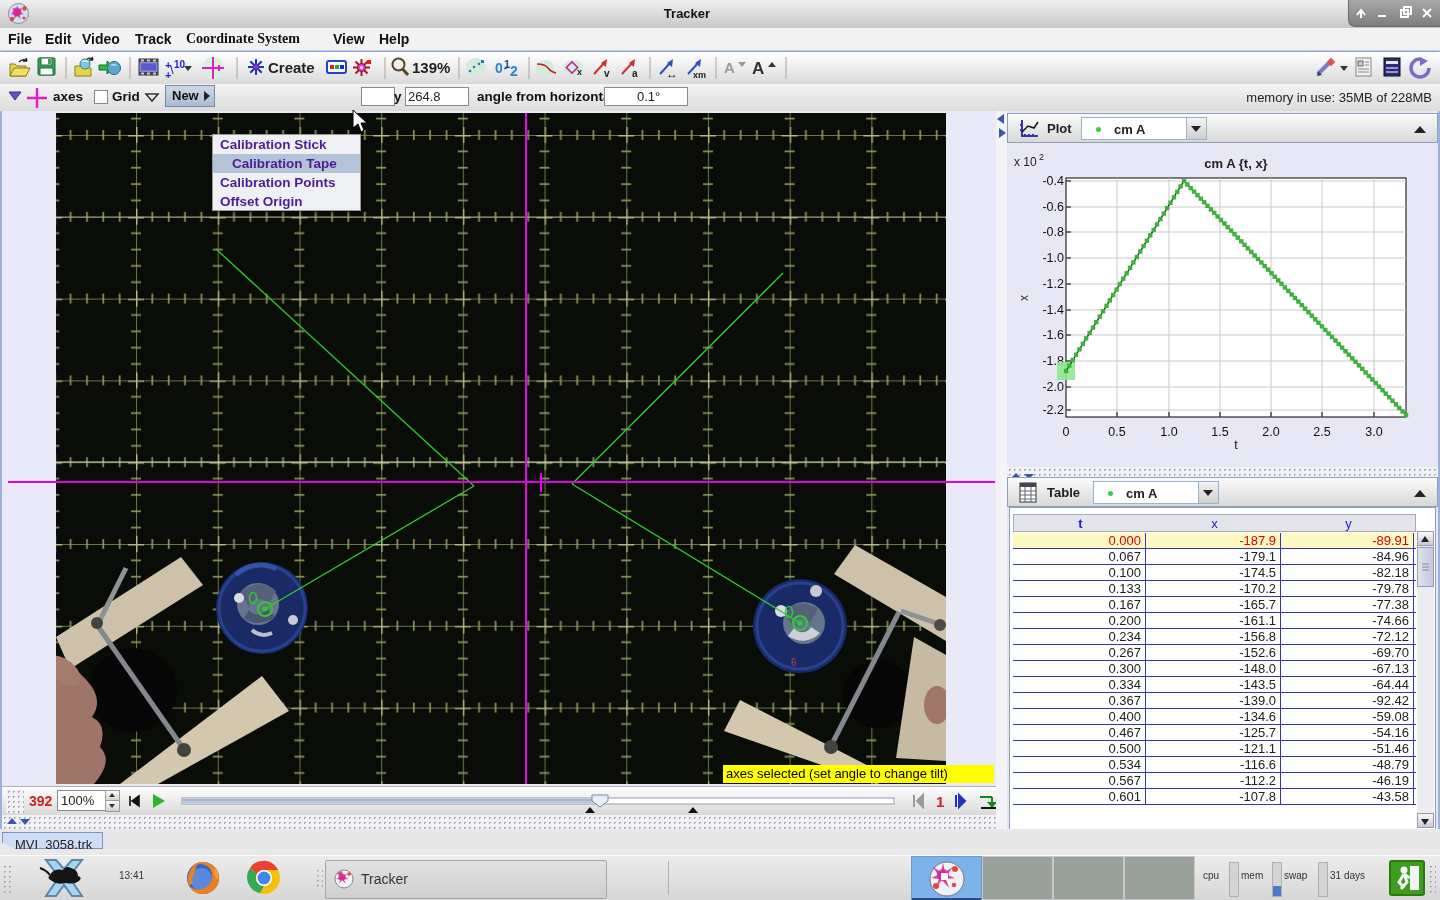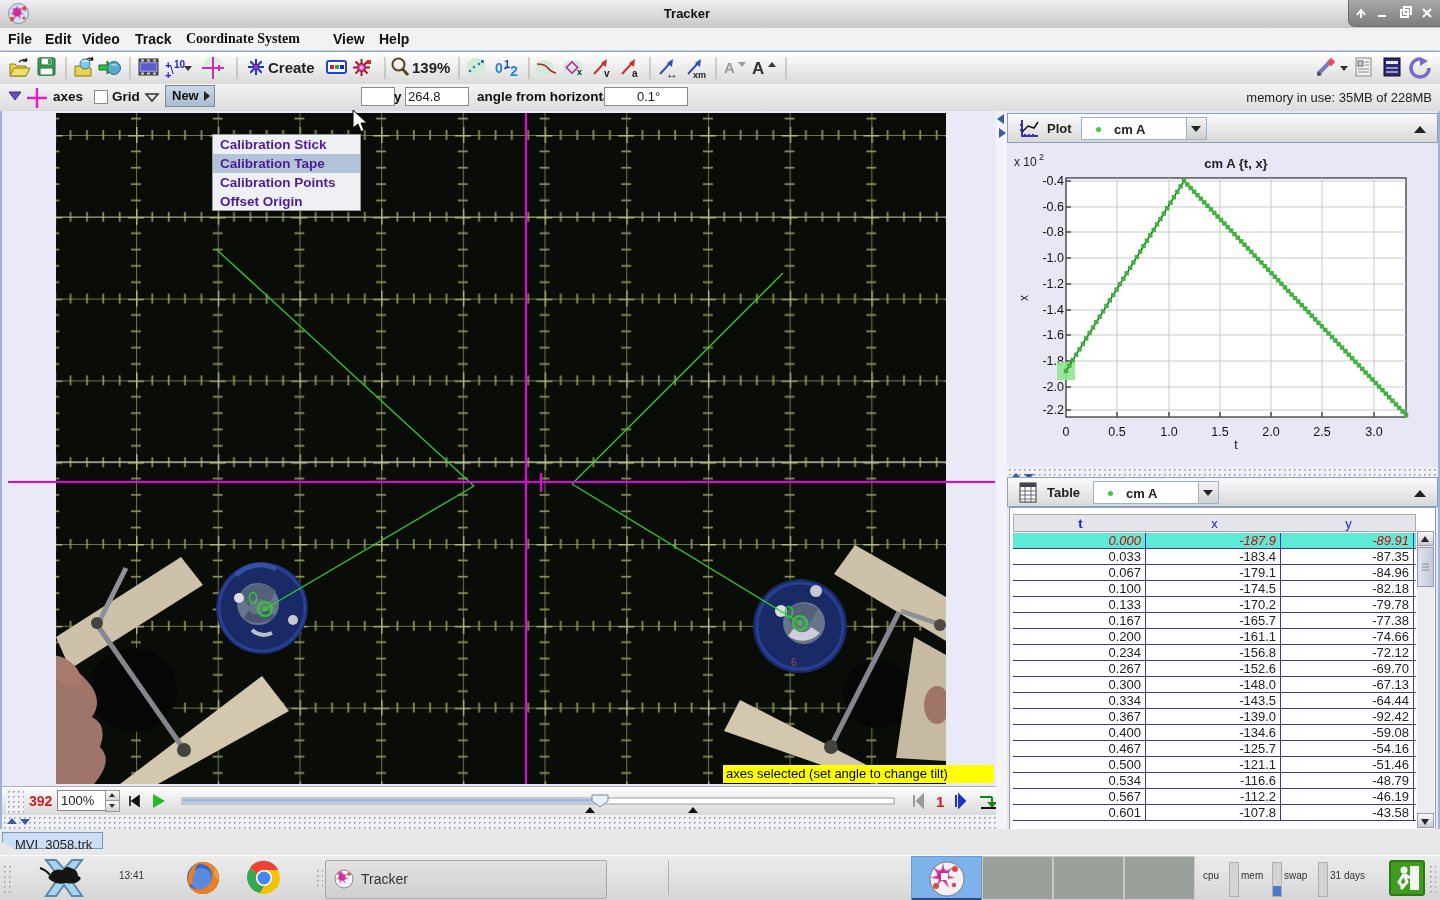--- a/index.html
+++ b/index.html
@@ -39,21 +39,21 @@
 #tab span{position:absolute;left:12px;top:4px;font-size:13px;color:#222;}
 #taskbar{left:0;top:855px;width:1440px;height:45px;background:linear-gradient(#ececec,#d6d6d6);border-top:1px solid #fbfbfb;}
 .wsbox{position:absolute;top:0px;height:42px;width:69px;background:#9aa09a;border:1px solid #c8c8c8;}
 .gauge{position:absolute;top:6px;width:8px;height:33px;background:#d4d4d4;border:1px solid #b0b0b0;}
 .tbarlbl{position:absolute;top:14px;font-size:10px;color:#333;}
 .trow{position:relative;width:403px;height:16px;border-bottom:1px solid #3333bb;box-sizing:border-box;background:#fff;}
 .trow span{position:absolute;top:0;height:15px;font-size:13px;color:#222;text-align:right;box-sizing:border-box;padding-right:4px;line-height:15px;}
 .trow span:nth-child(1){left:0;width:133px;border-right:1px solid #3333bb;}
 .trow span:nth-child(2){left:133px;width:135px;border-right:1px solid #3333bb;}
 .trow span:nth-child(3){left:268px;width:133px;border-right:1px solid #3333bb;}
-.trow.hl{background:#5eead4;font-style:italic;}
+.trow.hl{background:#fef9c3;}
 .trow.hl span{color:#dd0000;}
 </style>
 </head>
 <body>
 
 <div id="titlebar" class="abs"></div>
 <div id="title" class="abs">Tracker</div>
 <div class="abs" style="left:8px;top:3px;width:21px;height:21px;">
 <svg width="21" height="21">
       <circle cx="10.5" cy="10.5" r="10" fill="#cfe0f2" stroke="#8a8aa0"></circle>
@@ -295,21 +295,21 @@
 </div>
 
 <div class="abs" style="left:165px;top:85px;width:50px;height:22px;background:linear-gradient(#cdd8e6,#a8bcd4);border:1px solid #7a8ba0;box-sizing:border-box;z-index:50;">
 <span style="position:absolute;left:6px;top:2px;font-size:13px;font-weight:bold;color:#111;">New</span>
 <svg width="8" height="10" style="position:absolute;right:3px;top:5px;">
       <polygon points="1,0 7,5 1,10" fill="#222"></polygon>
     </svg>
 </div>
 <div class="abs" style="left:212px;top:86px;width:149px;height:77px;background:#eef0f4;border:1px solid #9a9a9a;box-sizing:border-box;z-index:50;box-shadow:2px 2px 3px rgba(0,0,0,0.25);font-size:13.5px;font-weight:bold;color:#4c1d95;margin-top:48px;">
 <div style="position:absolute;left:0;top:0;width:100%;height:19px;line-height:19px;padding-left:7px;box-sizing:border-box;">Calibration Stick</div>
-<div style="position:absolute;left:0;top:19px;width:100%;height:19px;line-height:19px;padding-left:7px;box-sizing:border-box;background:#b4c4d8;">Calibration Tape</div>
+<div style="position:absolute;left:0;top:19px;width:100%;height:19px;line-height:19px;padding-left:19px;box-sizing:border-box;background:#b4c4d8;">Calibration Tape</div>
 <div style="position:absolute;left:0;top:38px;width:100%;height:19px;line-height:19px;padding-left:7px;box-sizing:border-box;">Calibration Points</div>
 <div style="position:absolute;left:0;top:57px;width:100%;height:19px;line-height:19px;padding-left:7px;box-sizing:border-box;">Offset Origin</div>
 </div>
 <svg width="20" height="26" style="position:absolute;left:350px;top:110px;z-index:60;">
     <polygon points="3,0 3,18 8,14 11,22 14,20 11,13 17,13" fill="#fff" stroke="#000" stroke-width="1"></polygon>
   </svg>
 
 <div id="viewport" class="abs"></div>
 <div id="videoholder" class="abs" style="left:56px;top:113px;width:890px;height:671px;background:#0a0c08;">
 <svg width="890" height="671" style="position:absolute;left:0;top:0;">
@@ -656,25 +656,20 @@
 <span style="position:absolute;left:133px;width:135px;text-align:center;color:#2222cc;font-size:13px;top:1px;">x</span>
 <span style="position:absolute;left:268px;width:133px;text-align:center;color:#2222cc;font-size:13px;top:1px;">y</span>
 </div>
 <div id="tbody" style="position:absolute;left:3px;top:25px;width:403px;height:298px;overflow:hidden;">
 <div class="trow hl">
           <span>0.000</span>
           <span>-187.9</span>
           <span>-89.91</span>
         </div>
 <div class="trow">
-          <span>0.033</span>
-          <span>-183.4</span>
-          <span>-87.35</span>
-        </div>
-<div class="trow">
           <span>0.067</span>
           <span>-179.1</span>
           <span>-84.96</span>
         </div>
 <div class="trow">
           <span>0.100</span>
           <span>-174.5</span>
           <span>-82.18</span>
         </div>
 <div class="trow">

